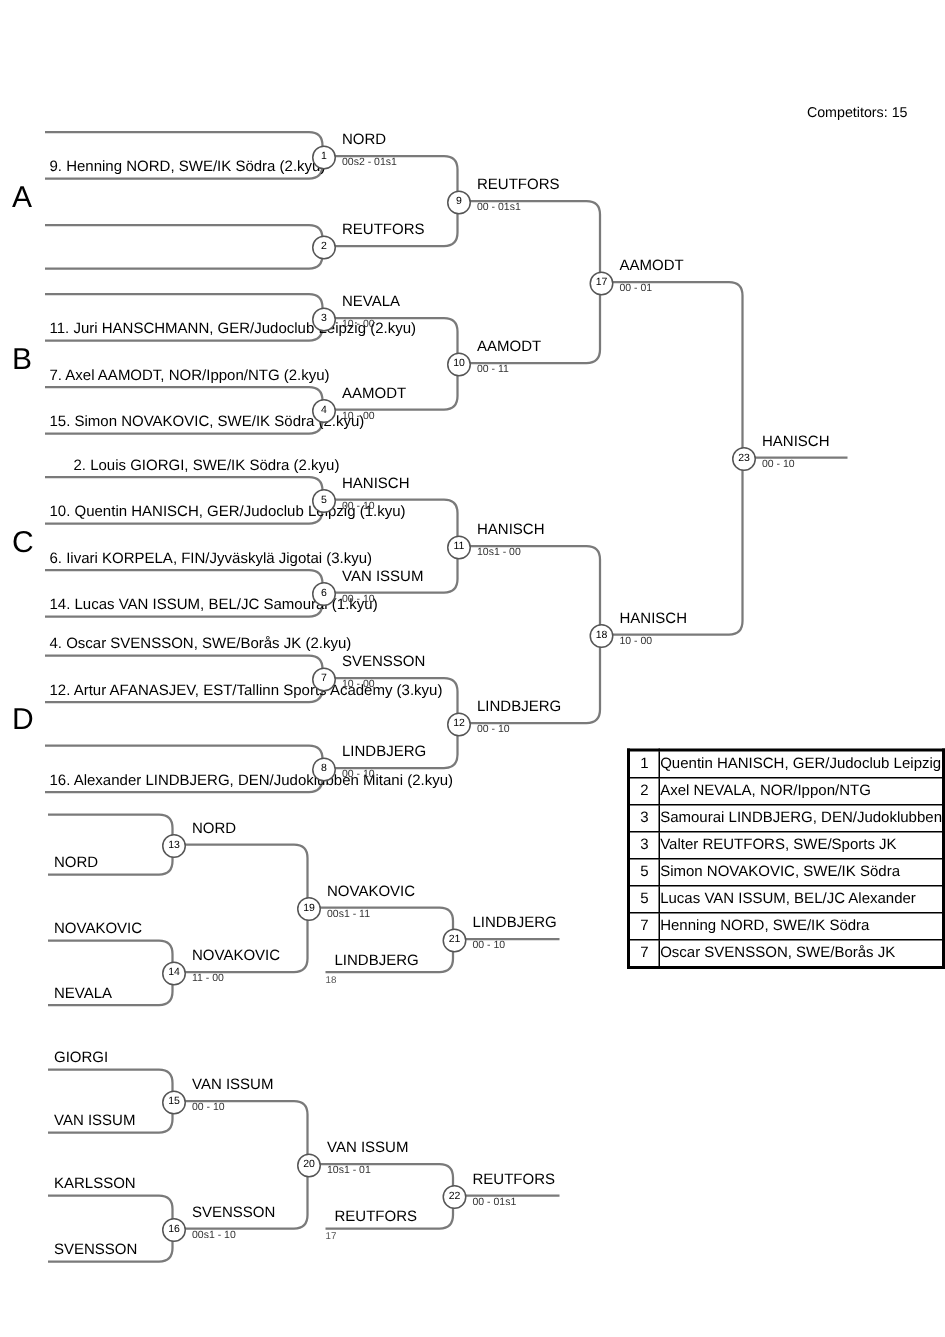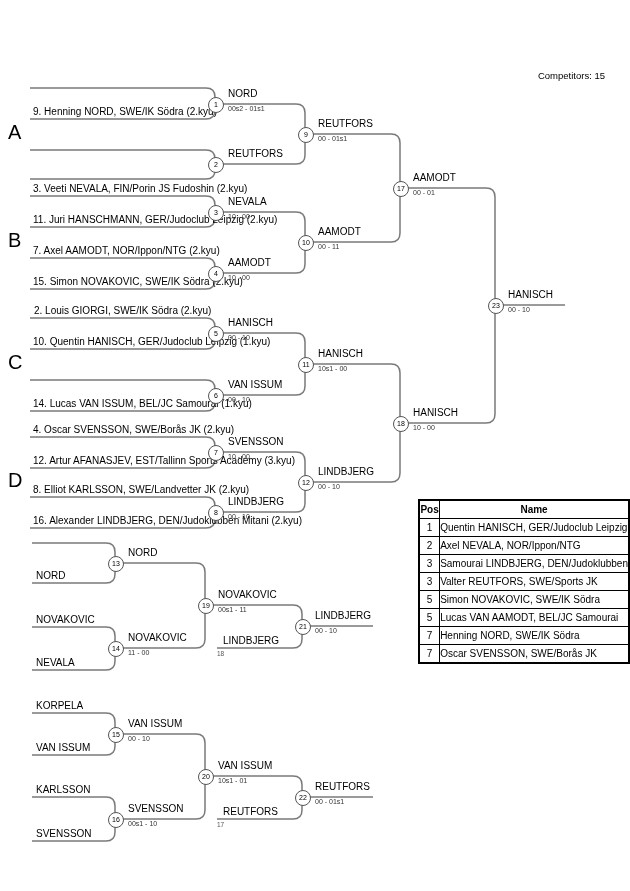--- a/index.html
+++ b/index.html
@@ -63,30 +63,29 @@
   </svg>
 
   <div class="comp">Competitors: 15</div>
 
   <div class="sec" style="left:8px;top:121px">A</div>
   <div class="sec" style="left:8px;top:229px">B</div>
   <div class="sec" style="left:8px;top:351px">C</div>
   <div class="sec" style="left:8px;top:469px">D</div>
 
   <div class="en" style="left:33px;top:106px">9. Henning NORD, SWE/IK Södra (2.kyu)</div>
-  <div class="en" style="left:33px;top:183px">3. Veeti NEVALA, FIN/Porin JS Fudoshin (2.kyu)</div>
   <div class="en" style="left:33px;top:214px">11. Juri HANSCHMANN, GER/Judoclub Leipzig (2.kyu)</div>
   <div class="en" style="left:33px;top:245px">7. Axel AAMODT, NOR/Ippon/NTG (2.kyu)</div>
   <div class="en" style="left:33px;top:276px">15. Simon NOVAKOVIC, SWE/IK Södra (2.kyu)</div>
-  <div class="en" style="left:34px;top:305px">2. Louis GIORGI, SWE/IK Södra (2.kyu)</div>
+  <div class="en" style="left:49px;top:305px">2. Louis GIORGI, SWE/IK Södra (2.kyu)</div>
   <div class="en" style="left:33px;top:336px">10. Quentin HANISCH, GER/Judoclub Leipzig (1.kyu)</div>
+  <div class="en" style="left:33px;top:367px">6. Iivari KORPELA, FIN/Jyväskylä Jigotai (3.kyu)</div>
   <div class="en" style="left:33px;top:398px">14. Lucas VAN ISSUM, BEL/JC Samourai (1.kyu)</div>
   <div class="en" style="left:33px;top:424px">4. Oscar SVENSSON, SWE/Borås JK (2.kyu)</div>
   <div class="en" style="left:33px;top:455px">12. Artur AFANASJEV, EST/Tallinn Sports Academy (3.kyu)</div>
-  <div class="en" style="left:33px;top:484px">8. Elliot KARLSSON, SWE/Landvetter JK (2.kyu)</div>
   <div class="en" style="left:33px;top:515px">16. Alexander LINDBJERG, DEN/Judoklubben Mitani (2.kyu)</div>
 
   <div class="mc" style="left:208px;top:97px">1</div>
   <div class="wl" style="left:228px;top:88px">NORD</div>
   <div class="sc" style="left:228px;top:105px">00s2 - 01s1</div>
 
   <div class="mc" style="left:208px;top:157px">2</div>
   <div class="wl" style="left:228px;top:148px">REUTFORS</div>
 
   <div class="mc" style="left:208px;top:205px">3</div>
@@ -137,21 +136,21 @@
   <div class="wl" style="left:413px;top:407px">HANISCH</div>
   <div class="sc" style="left:413px;top:424px">10 - 00</div>
 
   <div class="mc" style="left:488px;top:298px">23</div>
   <div class="wl" style="left:508px;top:289px">HANISCH</div>
   <div class="sc" style="left:508px;top:306px">00 - 10</div>
 
   <div class="en" style="left:36px;top:570px">NORD</div>
   <div class="en" style="left:36px;top:614px">NOVAKOVIC</div>
   <div class="en" style="left:36px;top:657px">NEVALA</div>
-  <div class="en" style="left:36px;top:700px">KORPELA</div>
+  <div class="en" style="left:36px;top:700px">GIORGI</div>
   <div class="en" style="left:36px;top:742px">VAN ISSUM</div>
   <div class="en" style="left:36px;top:784px">KARLSSON</div>
   <div class="en" style="left:36px;top:828px">SVENSSON</div>
 
   <div class="en" style="left:223px;top:635px">LINDBJERG</div>
   <div class="rf" style="left:217px;top:650px">18</div>
   <div class="en" style="left:223px;top:806px">REUTFORS</div>
   <div class="rf" style="left:217px;top:821px">17</div>
 
   <div class="mc" style="left:108px;top:556px">13</div>
@@ -180,24 +179,20 @@
   <div class="mc" style="left:198px;top:769px">20</div>
   <div class="wl" style="left:218px;top:760px">VAN ISSUM</div>
   <div class="sc" style="left:218px;top:777px">10s1 - 01</div>
 
   <div class="mc" style="left:295px;top:790px">22</div>
   <div class="wl" style="left:315px;top:781px">REUTFORS</div>
   <div class="sc" style="left:315px;top:798px">00 - 01s1</div>
 
   <table class="results">
     <tbody>
-        <tr>
-      <th class="pos">Pos</th>
-      <th class="nm">Name</th>
-    </tr>
     <tr>
       <td class="pos">1</td>
       <td class="nm">Quentin HANISCH, GER/Judoclub Leipzig</td>
     </tr>
     <tr>
       <td class="pos">2</td>
       <td class="nm">Axel NEVALA, NOR/Ippon/NTG</td>
     </tr>
     <tr>
       <td class="pos">3</td>
@@ -206,21 +201,21 @@
     <tr>
       <td class="pos">3</td>
       <td class="nm">Valter REUTFORS, SWE/Sports JK</td>
     </tr>
     <tr>
       <td class="pos">5</td>
       <td class="nm">Simon NOVAKOVIC, SWE/IK Södra</td>
     </tr>
     <tr>
       <td class="pos">5</td>
-      <td class="nm">Lucas VAN AAMODT, BEL/JC Samourai</td>
+      <td class="nm">Lucas VAN ISSUM, BEL/JC Alexander</td>
     </tr>
     <tr>
       <td class="pos">7</td>
       <td class="nm">Henning NORD, SWE/IK Södra</td>
     </tr>
     <tr>
       <td class="pos">7</td>
       <td class="nm">Oscar SVENSSON, SWE/Borås JK</td>
     </tr>
   </tbody>

